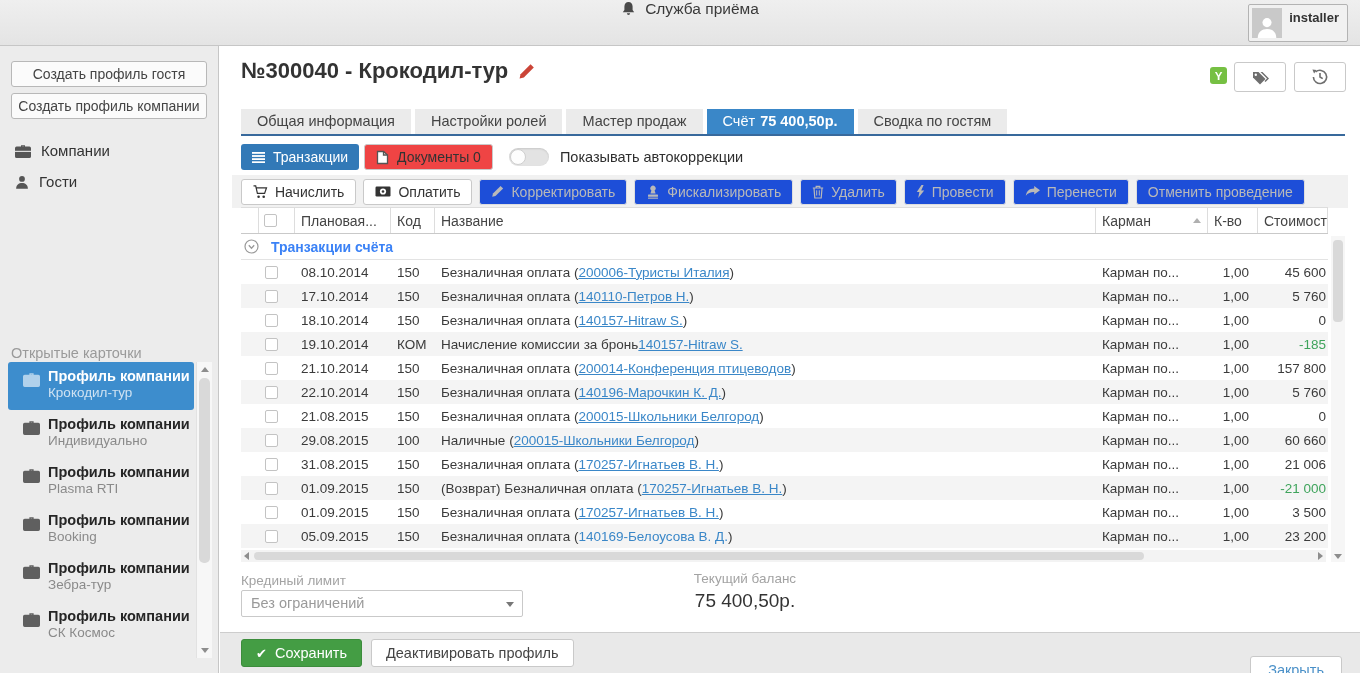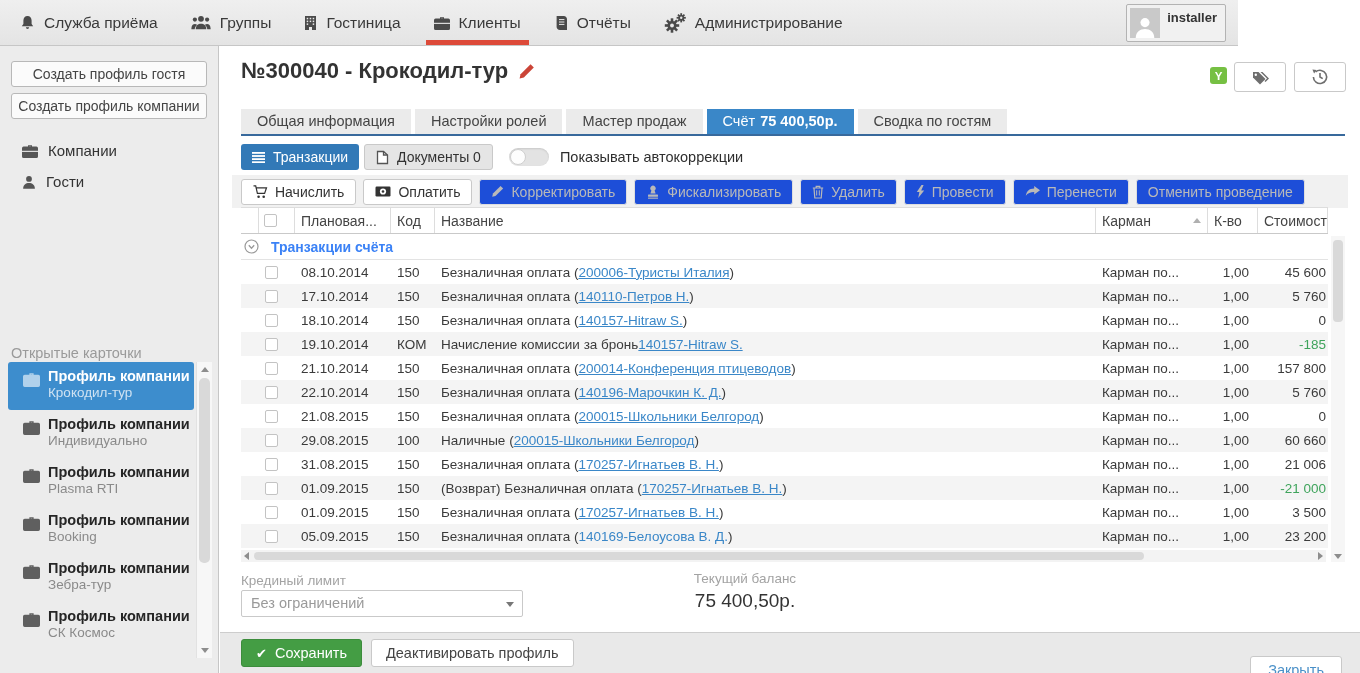--- a/index.html
+++ b/index.html
@@ -1,41 +1,41 @@
 <!DOCTYPE html>
 <html><head>
 <meta charset="utf-8">
 <style>
   * { box-sizing: border-box; margin: 0; padding: 0; }
   html,body { width:1360px; height:673px; overflow:hidden; }
   body { font-family:"Liberation Sans","DejaVu Sans",sans-serif; background:#fff; position:relative; font-size:14px; color:#333; }
   svg { display:block; }
 
   
-  .topnav { position:absolute; left:0; top:0; width:1238px; height:46px;
+  .topnav { position:absolute; left:0; top:0; width:1360px; height:46px;
     background:linear-gradient(#efefef,#e4e4e4); border-bottom:1px solid #c6c6c6;
-    display:flex; align-items:center; padding-left:20px; gap:33px; }
+    display:flex; align-items:center; padding-left:20px; gap:33px;flex-direction:column; }
   .nav-item { display:flex; align-items:center; gap:9px; height:100%; position:relative;
     color:#3a3a3a; font-size:15.5px; cursor:default; }
   .nav-item .nic { color:#4a4a4a; }
   .nav-item.active::after { content:""; position:absolute; left:-8px; right:-8px; bottom:0; height:5px; background:#dd4a39; }
   .user-box { position:absolute; right:12px; top:4px; height:38px; min-width:96px;
     background:#f1f1f1; border:1px solid #b3b3b3; border-radius:2px; display:flex; padding:3px 8px 3px 3px; gap:7px; }
   .avatar { width:30px; height:30px; background:#c9c9c9; display:flex; align-items:flex-end; justify-content:center; overflow:hidden; }
   .user-name { font-weight:bold; font-size:13px; color:#333; padding-top:2px; }
 
   
   .sidebar { position:absolute; left:0; top:46px; width:219px; bottom:0;
     background:#ececec; border-right:1px solid #c6c6c6; }
   .side-btn { display:block; width:196px; margin:0 auto; background:#fbfbfb; border:1px solid #b8b8b8;
     border-radius:3px; text-align:center; font-size:14px; color:#444; padding:4px 0; cursor:pointer; }
   .side-btn.first { margin-top:15px; }
   .side-btn + .side-btn { margin-top:6px; }
   .side-nav { margin-top:16px; }
-  .side-nav-item { display:flex; align-items:center; gap:10px; padding:7px 0 7px 22px; font-size:15px; color:#333; cursor:pointer; }
+  .side-nav-item { display:flex; align-items:center; gap:10px; padding:7px 0 7px 15px; font-size:15px; color:#333; cursor:pointer; }
   .side-nav-item .sic { color:#555; }
   .open-cards-label { position:absolute; left:11px; top:299px; color:#9a9a9a; font-size:14.5px; }
   .cards { position:absolute; left:0; top:316px; width:196px; height:296px; overflow:hidden; }
   .card { height:48px; margin-left:8px; width:186px; border-radius:3px; padding:6px 4px 0 40px; position:relative; cursor:pointer; }
   .card .card-ic { position:absolute; left:15px; top:10px; color:#5f5f5f; }
   .card-title { font-weight:bold; font-size:14.5px; color:#262626; white-space:nowrap; }
   .card-sub { font-size:13.5px; color:#8a8a8a; margin-top:1px; white-space:nowrap; }
   .card-pencil { display:none; margin-left:5px; vertical-align:-1px; }
   .card.selected { background:#3d8dcd; }
   .card.selected .card-title { color:#fff; }
@@ -62,21 +62,21 @@
 
   .tabs { position:absolute; left:21px; top:63px; right:15px; height:27px; border-bottom:2px solid #38699c;
     display:flex; align-items:flex-end; gap:4px; }
   .tab { background:#ebebeb; color:#444; font-size:14.5px; padding:4px 16px 5px; display:inline-flex; gap:5px; cursor:pointer; white-space:nowrap; }
   .tab b:empty { display:none; }
   .tab.active { background:#3a87c8; color:#fff; }
 
   .subtabs { position:absolute; left:21px; top:98px; display:flex; align-items:center; }
   .subtab-active { background:#3279b7; color:#fff; border-radius:3px; padding:5px 11px; font-size:14px;
     display:flex; align-items:center; gap:8px; cursor:pointer; }
-  .subtab { background:#e5e5e5; border:1px solid #c9c9c9; color:#333; border-radius:3px; padding:4px 11px; font-size:14px;
+  .subtab { background:#ef4444; border:1px solid #c9c9c9; color:#333; border-radius:3px; padding:4px 11px; font-size:14px;
     display:flex; align-items:center; gap:8px; margin-left:5px; cursor:pointer; }
   .toggle { width:40px; height:18px; background:#e3e3e3; border-radius:9px; margin-left:16px; position:relative;
     box-shadow:inset 0 1px 2px rgba(0,0,0,.12); cursor:pointer; }
   .toggle .knob { position:absolute; left:1px; top:1px; width:16px; height:16px; background:#fdfdfd; border:1px solid #cfcfcf; border-radius:50%; }
   .toggle-label { margin-left:11px; font-size:14.5px; color:#2e2e2e; }
 
   .toolbar { position:absolute; left:12px; right:12px; top:129px; height:33px; background:#f1f1f1;
     display:flex; align-items:center; padding-left:9px; gap:7px; }
   .tb-btn { background:#fff; border:1px solid #c9c9c9; border-radius:3px; padding:4px 11px; font-size:14px; color:#333;
     display:flex; align-items:center; gap:7px; cursor:pointer; white-space:nowrap; }

